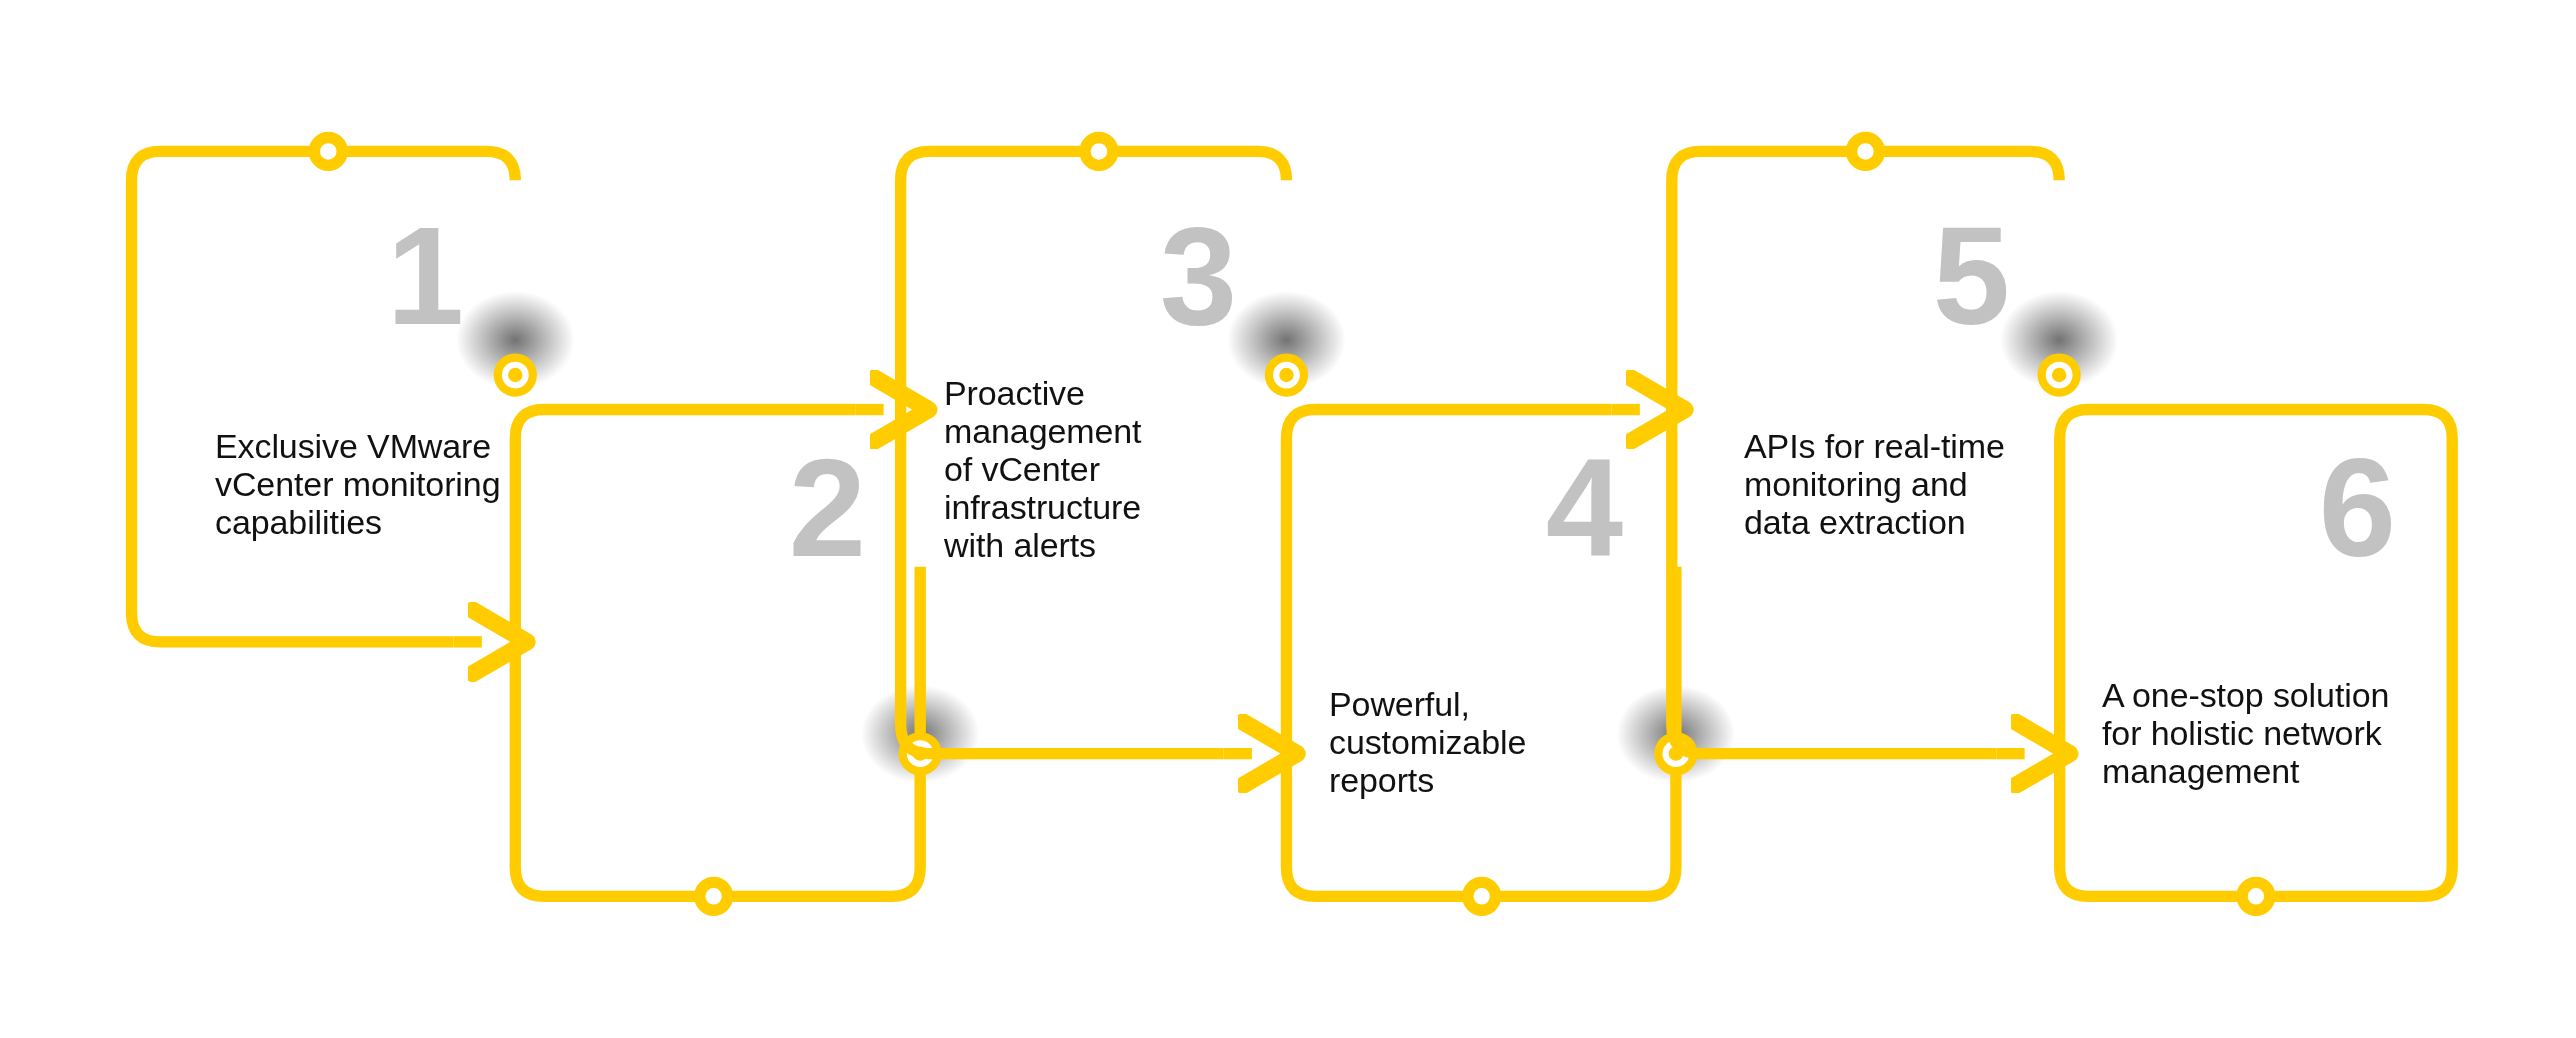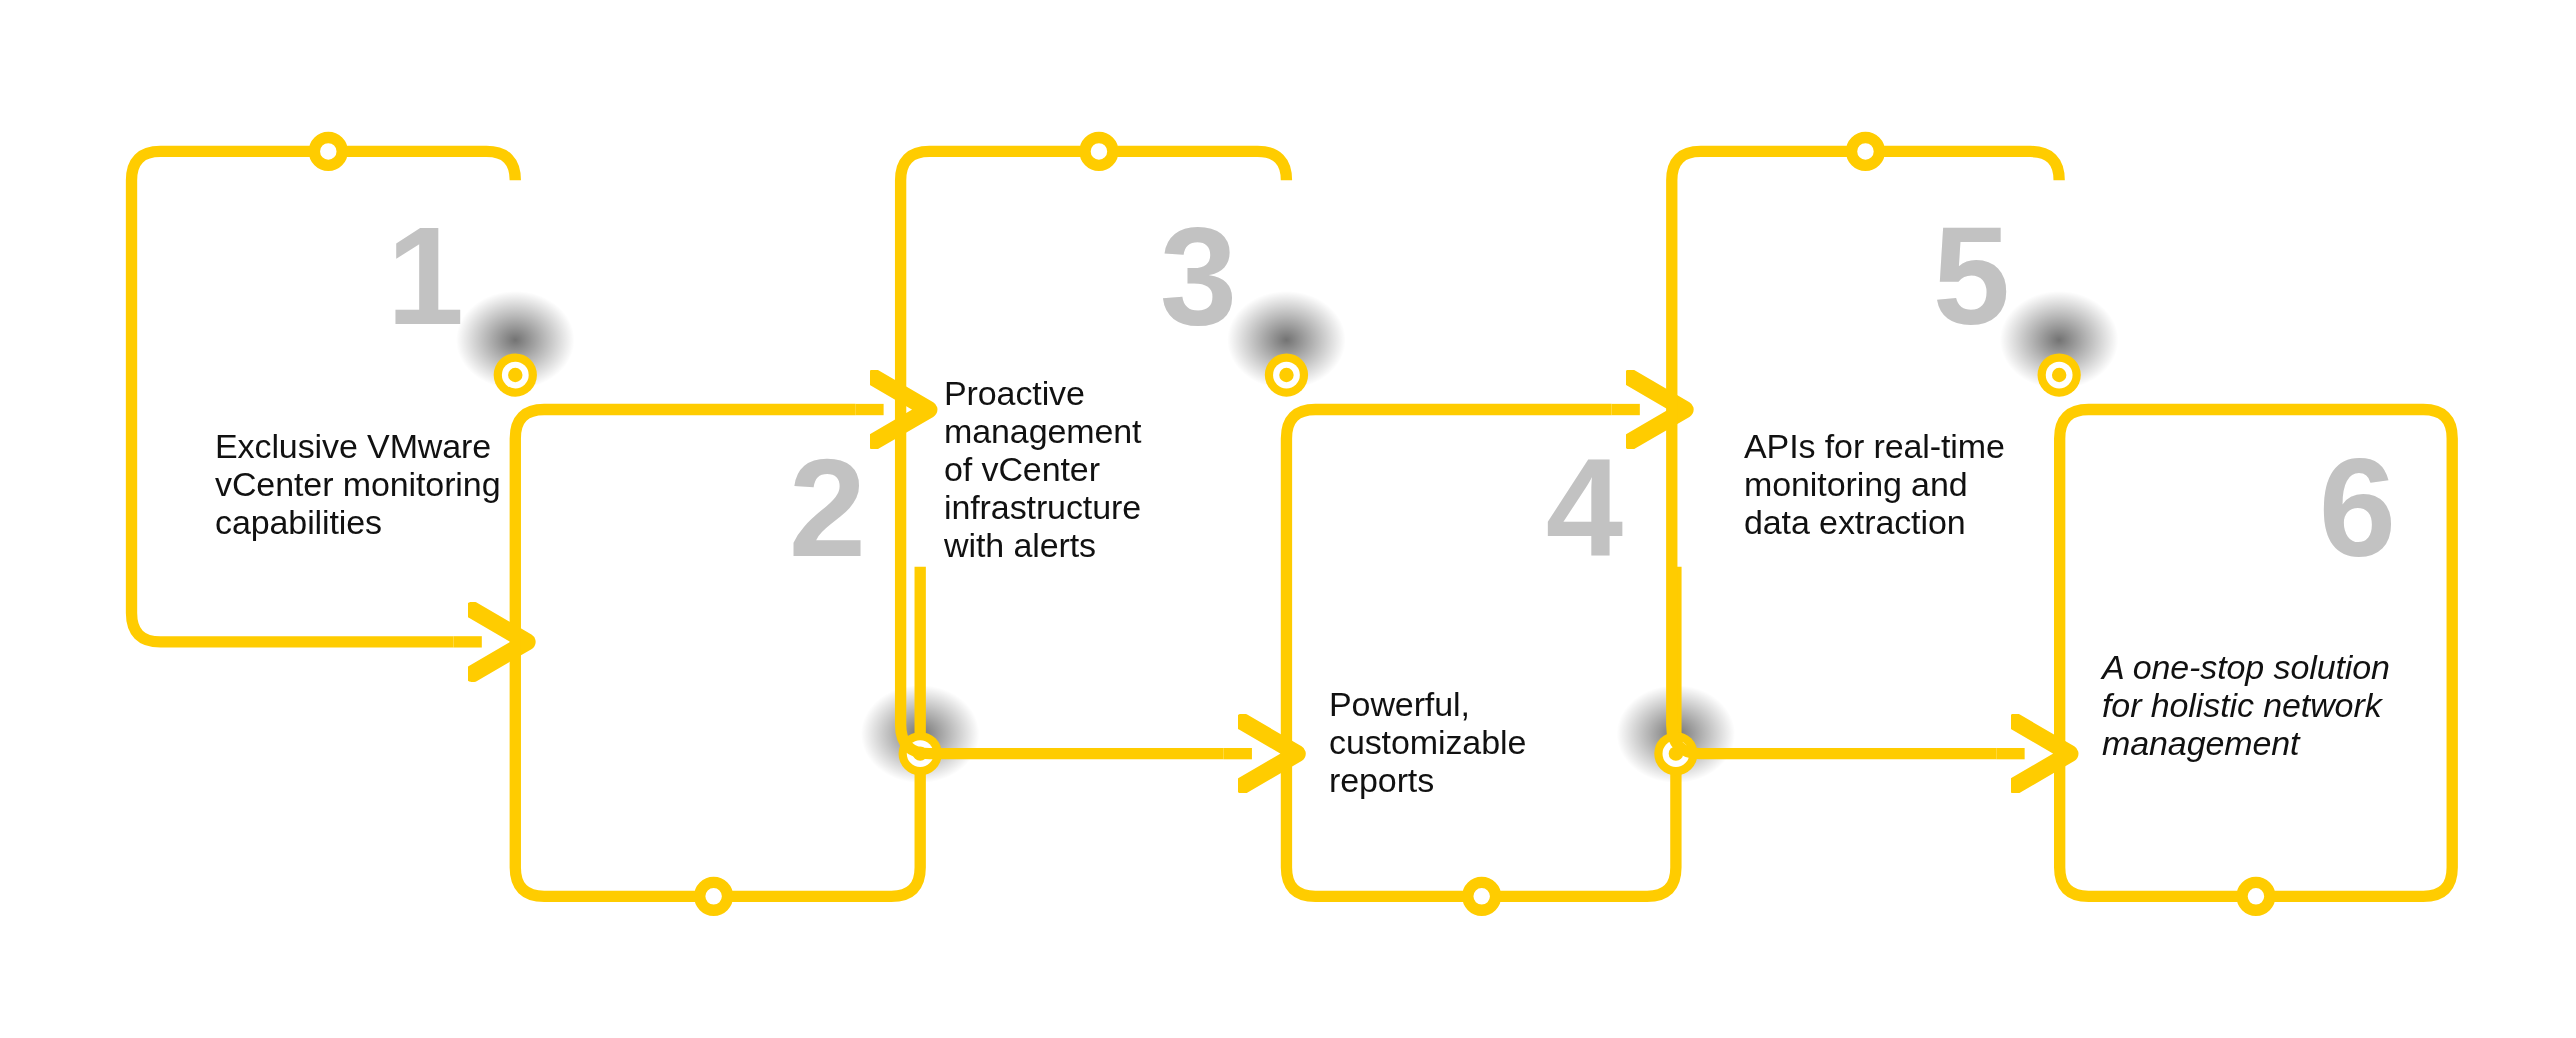--- a/index.html
+++ b/index.html
@@ -161,18 +161,18 @@
 management
 of vCenter
 infrastructure
 with alerts</div>
   <div class="step-text" style="left:1329px;top:685px;width:335px;">Powerful,
 customizable
 reports</div>
   <div class="step-text" style="left:1716px;top:427px;width:340px;margin-left:28px;">APIs for real-time
 monitoring and
 data extraction</div>
-  <div class="step-text" style="left:2102px;top:648px;width:350px;font-style:italic;">A one-stop solution
+  <div class="step-text" style="left:2102px;top:676px;width:350px;">A one-stop solution
 for holistic network
 management</div>
 
 </div>
 
 
 </body></html>

